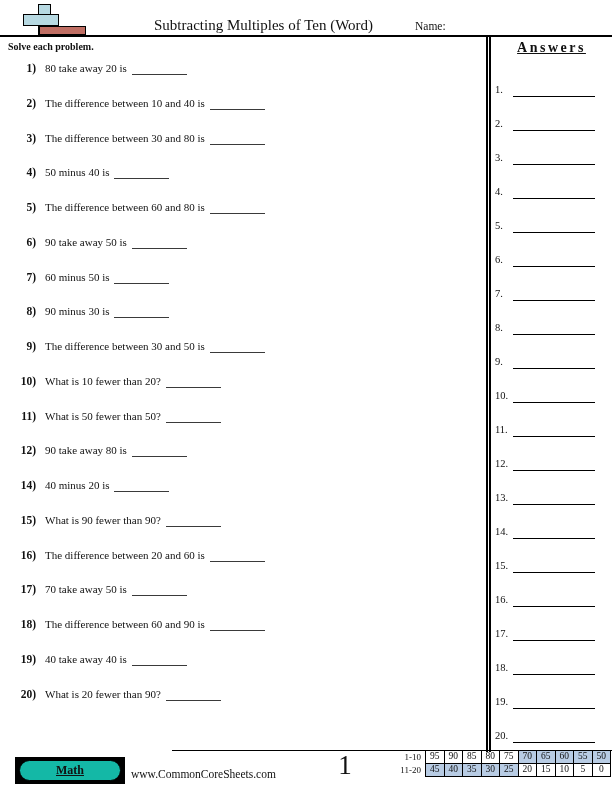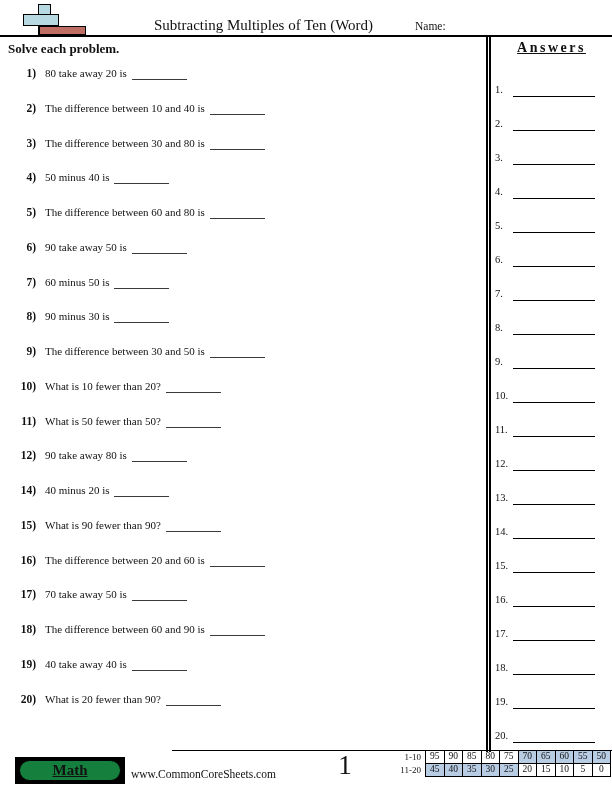--- a/index.html
+++ b/index.html
@@ -15,39 +15,39 @@
   .plus-patch { position:absolute; left:40px; top:16px; width:9px; height:8px; background:var(--logo_plus); }
   .minus  { position:absolute; left:39px; top:26px; width:47px; height:9px; background:var(--logo_minus); border:1.6px solid #000; }
   .title { position:absolute; left:154px; top:17px; font-size:15px; white-space:nowrap; }
   .name-label { position:absolute; left:415px; top:20px; font-size:11.5px; }
 
   
   .main { position:absolute; left:0; top:37px; width:612px; height:715px; display:flex; }
   .problems-col { width:486px; height:715px; overflow:hidden; padding:4px 0 0 8px; }
   .answers-col { width:126px; height:715px; border-left:5px double #000; overflow:hidden; }
 
-  .instructions { font-weight:bold; font-size:13px; }
+  .instructions { font-weight:bold; font-size:10px; }
   .problems-list { margin-top:8px; }
   .problem { height:34.75px; display:flex; align-items:baseline; padding-top:2px; }
   .pnum { width:28px; text-align:right; font-weight:bold; font-size:11.5px; flex:none; }
   .ptext { margin-left:9px; font-size:11px; white-space:nowrap; }
   .blank { display:inline-block; width:55px; height:10px; border-bottom:1.3px solid #3a3a3a; margin-left:5px; transform:translateY(3px); flex:none; }
 
   .answers-heading { margin-top:3px; text-align:center; font-weight:bold; font-size:14px; letter-spacing:2.5px; text-decoration:underline; }
   .answers-list { margin-top:28px; }
   .answer { position:relative; height:34px; }
   .anum { position:absolute; left:4px; top:0; font-size:10.5px; }
   .aline { position:absolute; left:22px; right:17px; top:0; height:13px; border-bottom:1.3px solid #000; }
 
   
   .footer { position:absolute; left:0; top:752px; width:612px; height:40px; }
   .footer-rule { position:absolute; left:172px; right:0; top:-2px; border-top:1.5px solid #000; }
   .math-badge { position:absolute; left:15px; top:5px; width:110px; height:27px; background:#000; padding:3px 4px; }
-  .math-pill { width:100%; height:100%; background:#15803d; border:1.5px solid #000; border-radius:12px;
-               display:flex; align-items:center; justify-content:center; font-weight:bold; font-size:15px;text-decoration:underline; }
+  .math-pill { width:100%; height:100%; background:#14b8a6; border:1.5px solid #000; border-radius:12px;
+               display:flex; align-items:center; justify-content:center; font-weight:bold; font-size:12px;text-decoration:underline; }
   .site-url { position:absolute; left:131px; top:16px; font-size:11.5px; }
   .page-number { position:absolute; left:330px; top:-2px; width:30px; text-align:center; font-size:27px; }
   .score-grid { position:absolute; right:1px; top:-2px; border-collapse:collapse;margin-left:36px; }
   .score-grid td { font-size:9.5px; line-height:1; text-align:center; vertical-align:middle; }
   .score-grid td.glabel { border:none; padding:0 4px 0 0; text-align:right; font-size:9px; width:30px; }
   .score-grid td.cell { border:1px solid #000; width:18.5px; height:13px; }
   tr.row1 td.cell:nth-child(n+7) { background:var(--hl); }
   tr.row2 td.cell:nth-child(n+2):nth-child(-n+6) { background:var(--hl); }
 </style>
 </head>

